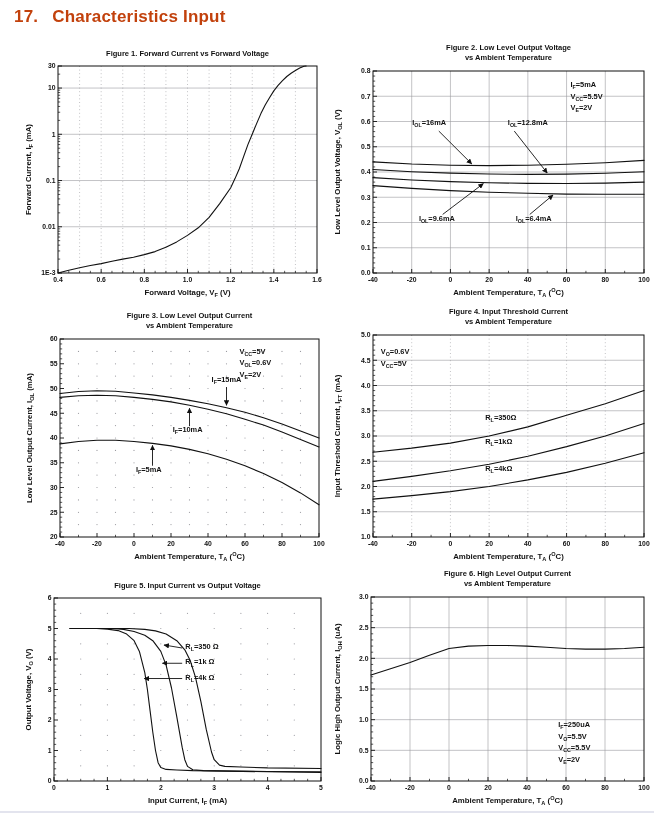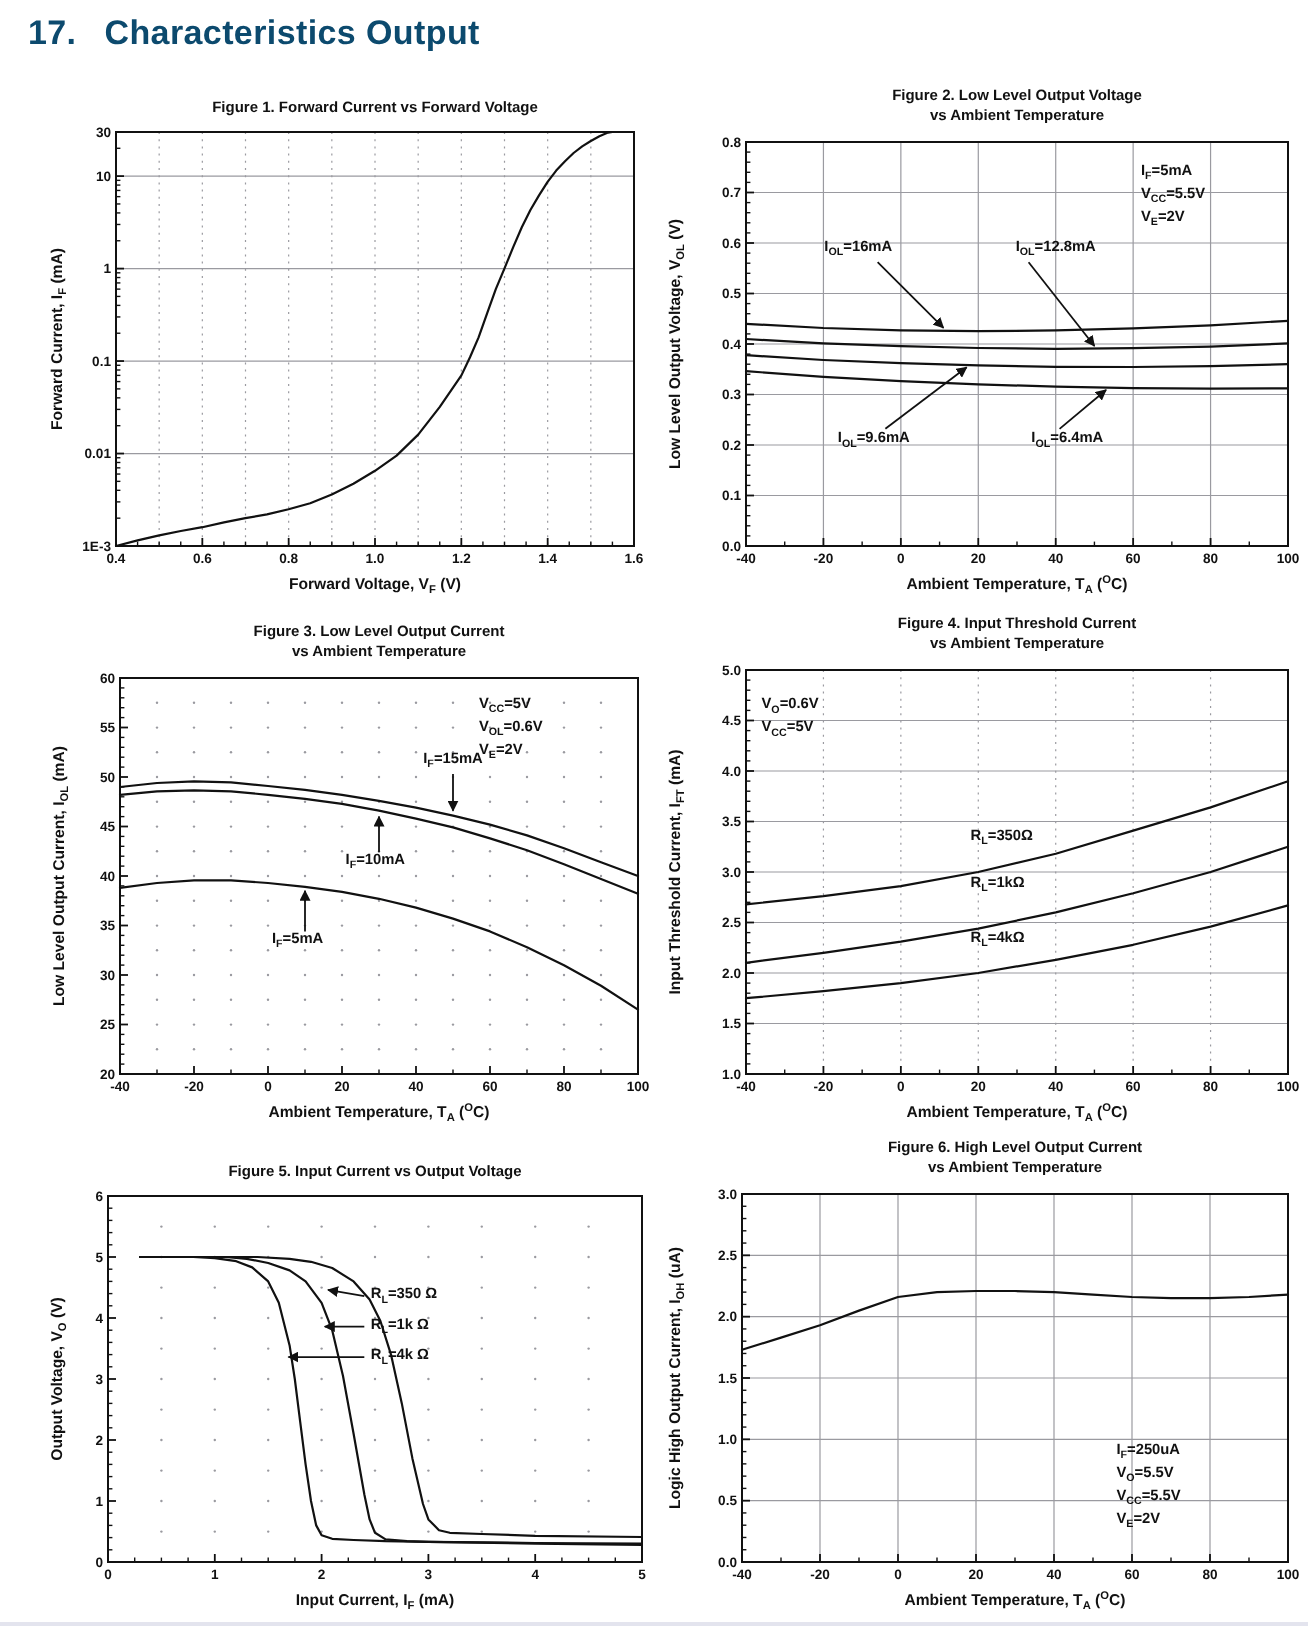--- a/index.html
+++ b/index.html
@@ -1,30 +1,30 @@
 <!DOCTYPE html>
 <html><head>
 <meta charset="utf-8">
 <style>
   html,body{margin:0;padding:0;background:#fff;}
   .page{position:relative;width:654px;height:821px;background:#ffffff;overflow:hidden;
         font-family:"Liberation Sans",sans-serif;}
   .heading{position:absolute;left:14px;top:7px;display:flex;gap:14px;
-           font-size:17px;font-weight:bold;color:#0c4a6e;letter-spacing:.2px;}
+           font-size:17px;font-weight:bold;color:#c2410c;letter-spacing:.2px;}
   .figure{position:absolute;}
   .figure svg{display:block;}
   .footer-rule{position:absolute;left:0;top:811px;width:654px;height:2px;background:#e3e4ee;}
 </style>
 </head>
 <body>
 
 <div class="page">
   <div class="heading">
     <span>17.</span>
-    <span>Characteristics Output</span>
+    <span>Characteristics Input</span>
   </div>
 
   <div class="figure" style="left: 24px; top: 44px; width: 302px; height: 262px; text-decoration: underline;">
       <svg width="302" height="262" viewBox="0 0 302 262">
         <defs>
           <marker id="arw0" markerWidth="5.5" markerHeight="5.5" refX="5" refY="2.75" orient="auto" markerUnits="userSpaceOnUse" viewBox="0 0 5.5 5.5">
             <path d="M0,0 L5.5,2.75 L0,5.5 Z" fill="#111"></path>
           </marker>
         </defs>
         <line x1="34" y1="44.059733053433746" x2="293" y2="44.059733053433746" stroke="#9a9aa0" stroke-width="0.6"></line>

